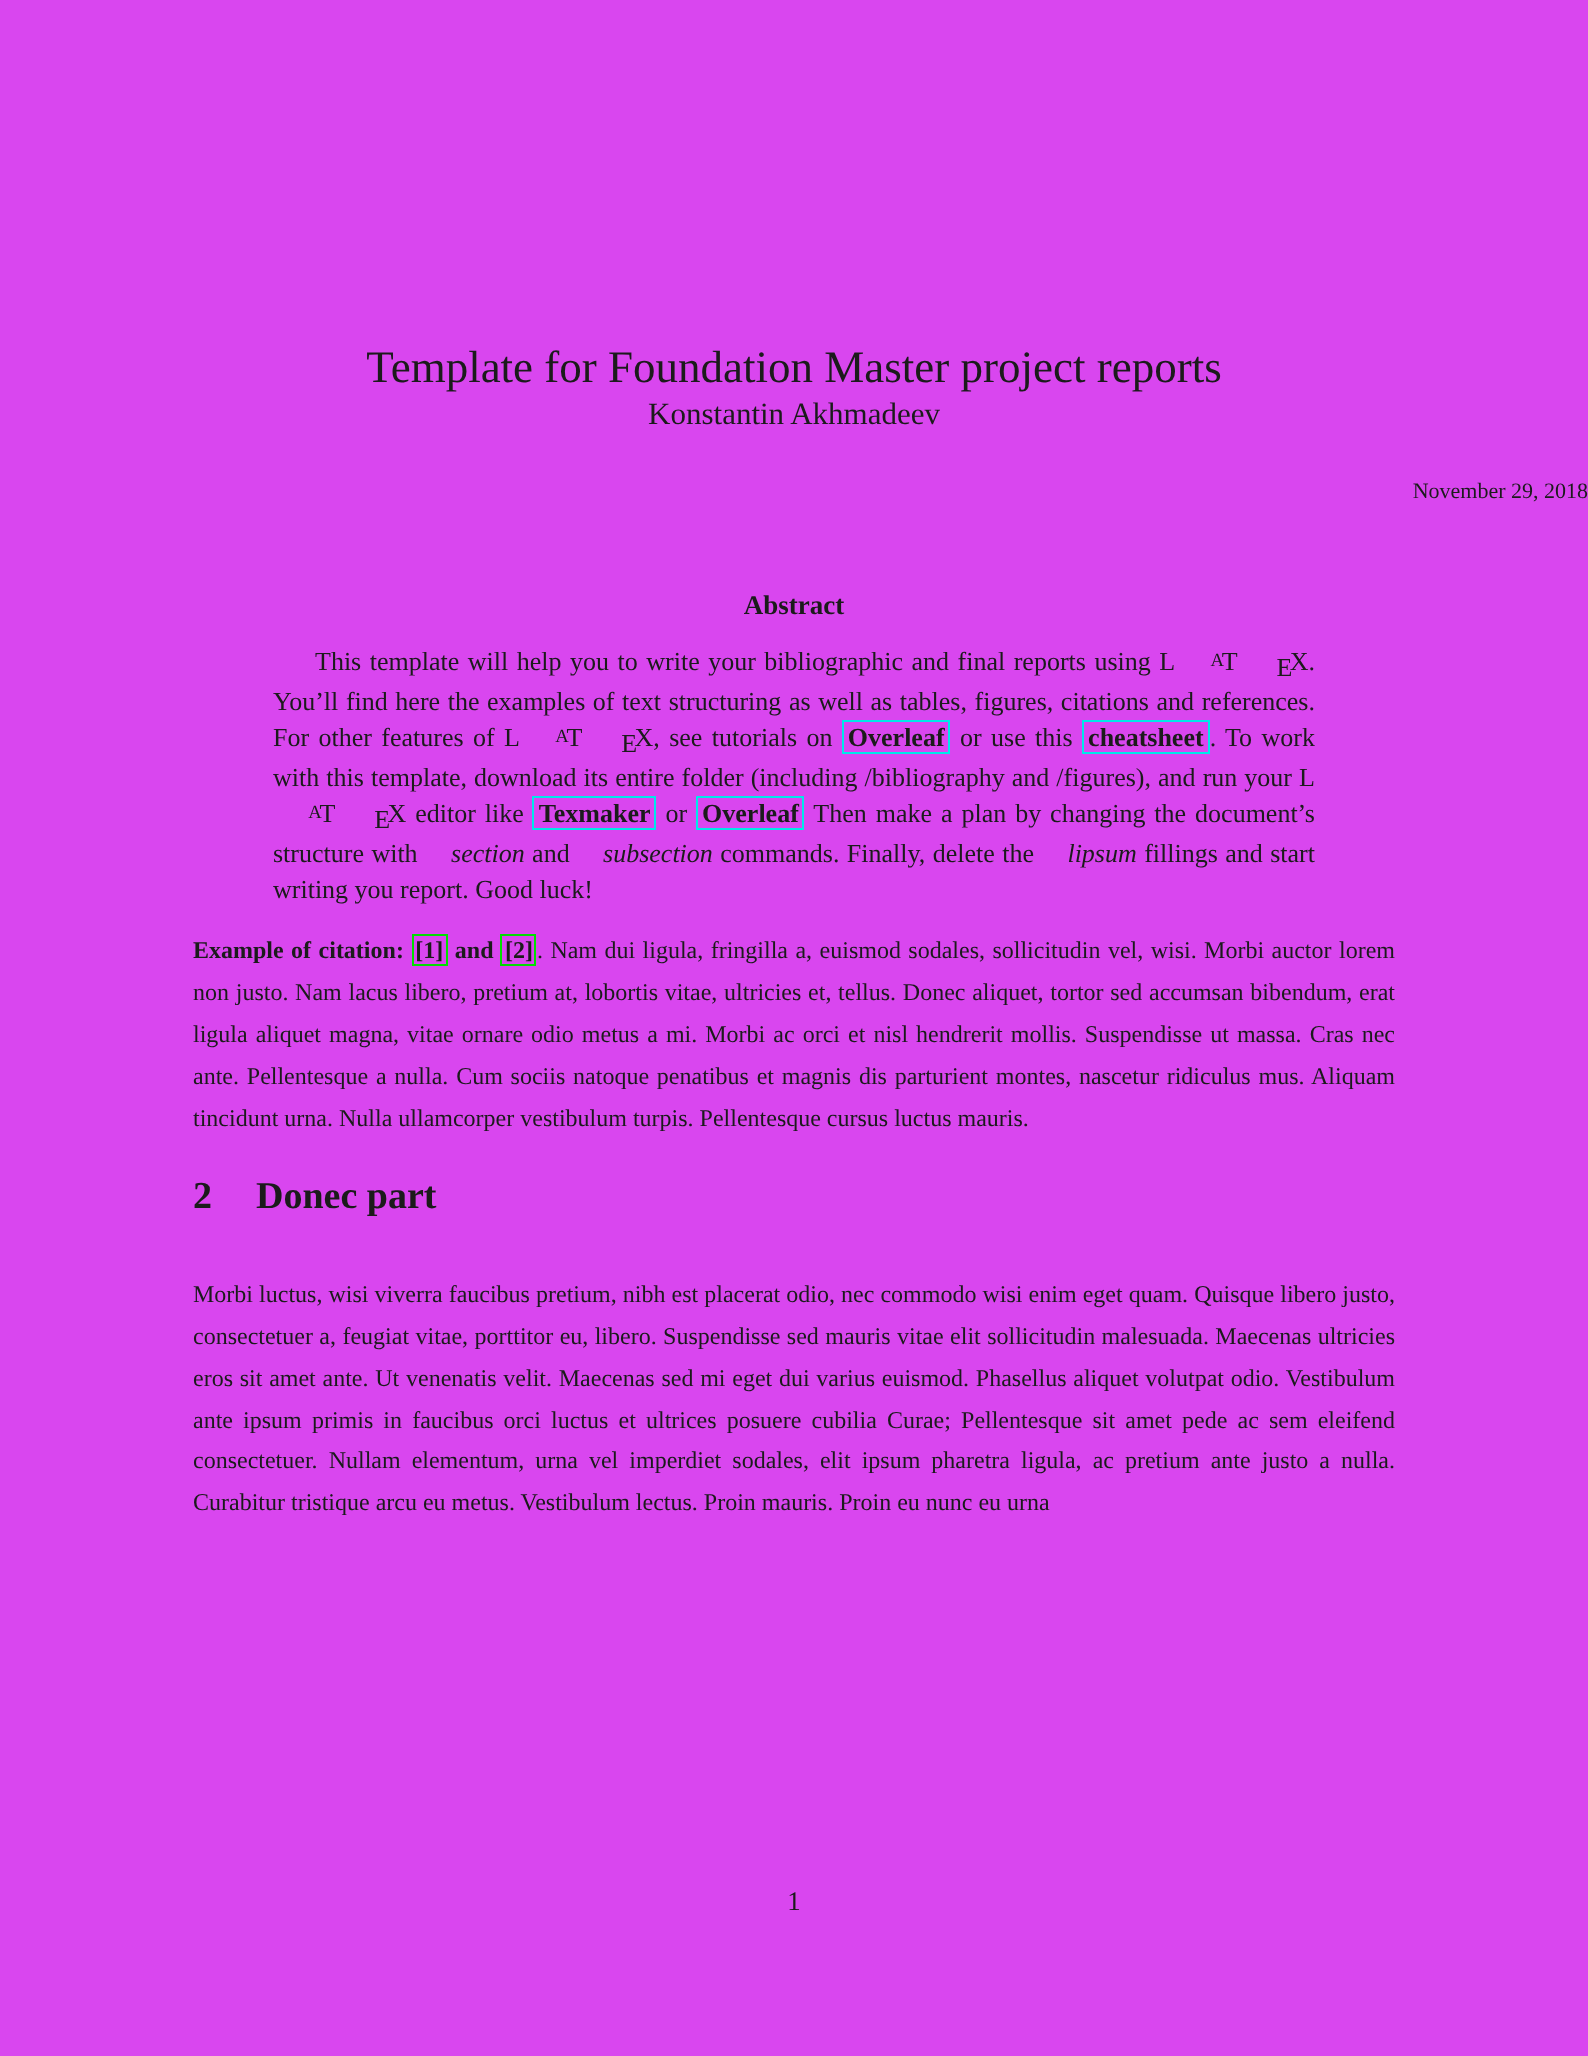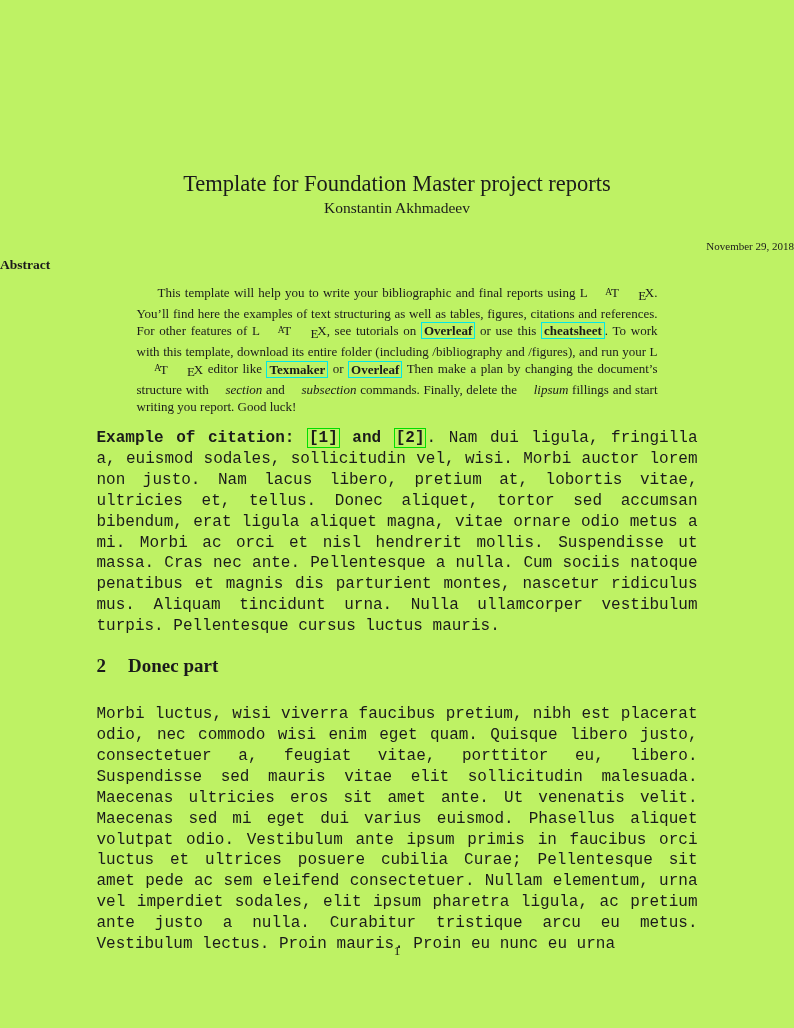--- a/index.html
+++ b/index.html
@@ -1,21 +1,21 @@
 <!DOCTYPE html>
 <html><head>
 <meta charset="utf-8">
 <style>
   * { margin:0; padding:0; box-sizing:border-box; }
   html,body { background:#ffffff; }
   .page {
     position:relative;
     width:794px; height:1028px;
     margin:0 auto;
-    background:#bef264;
+    background:#d946ef;
     color:#1b1b1b;
     font-family:"Liberation Serif","DejaVu Serif",serif;
     overflow:hidden;
   }
   .doc-title {
     margin-top:170px;
     text-align:center;
     font-size:22.5px;
     line-height:28px;
     font-weight:400;
@@ -25,21 +25,22 @@
     font-size:15.5px;
     line-height:19px;
   }
   .doc-date {
     margin-top:20px;
     text-align:right;
     font-size:11px;
     line-height:19px;
   }
   .abstract-heading {
-    text-align:left;
+    margin-top:38px;
+    text-align:center;
     font-size:13.5px;
     line-height:17px;
     font-weight:bold;
   }
   .abstract-body {
     width:521px;
     margin:11px auto 0;
     font-size:13px;
     line-height:17.6px;
     text-align:justify;
@@ -49,24 +50,23 @@
   .section-heading {
     font-size:19px;
     line-height:24px;
     font-weight:bold;
   }
   .section-heading .sec-num { margin-right:22px; }
   .sec1 { margin-top:27px; }
   .sec2 { margin-top:17px; }
   .body-par {
     margin-top:12px;
-    font-size:16px;
+    font-size:12px;
     line-height:20.9px;
     text-align:justify;
-    font-family:Liberation Mono, monospace;
   }
   .par2 { margin-top:26px; }
   .seg-bold { font-weight:bold; }
   .seg-italic { font-style:italic;margin-left:13px; }
   a.seg-link, a.seg-cite {
     color:inherit;
     text-decoration:none;
     font-weight:bold;
     padding:0 2px;
     border:1px solid #c4b5fd;

